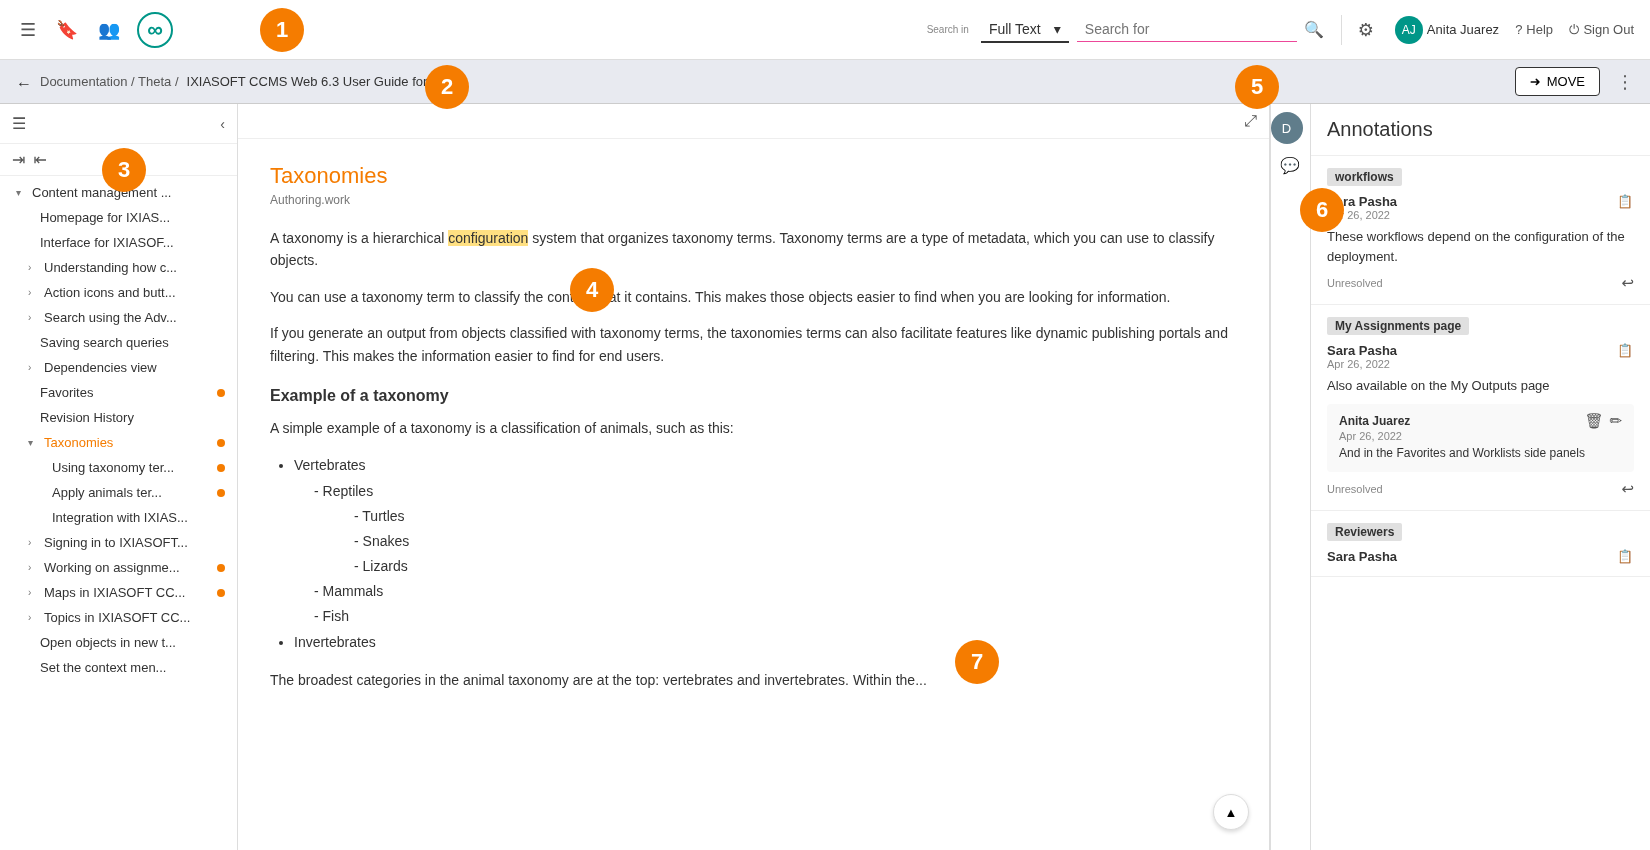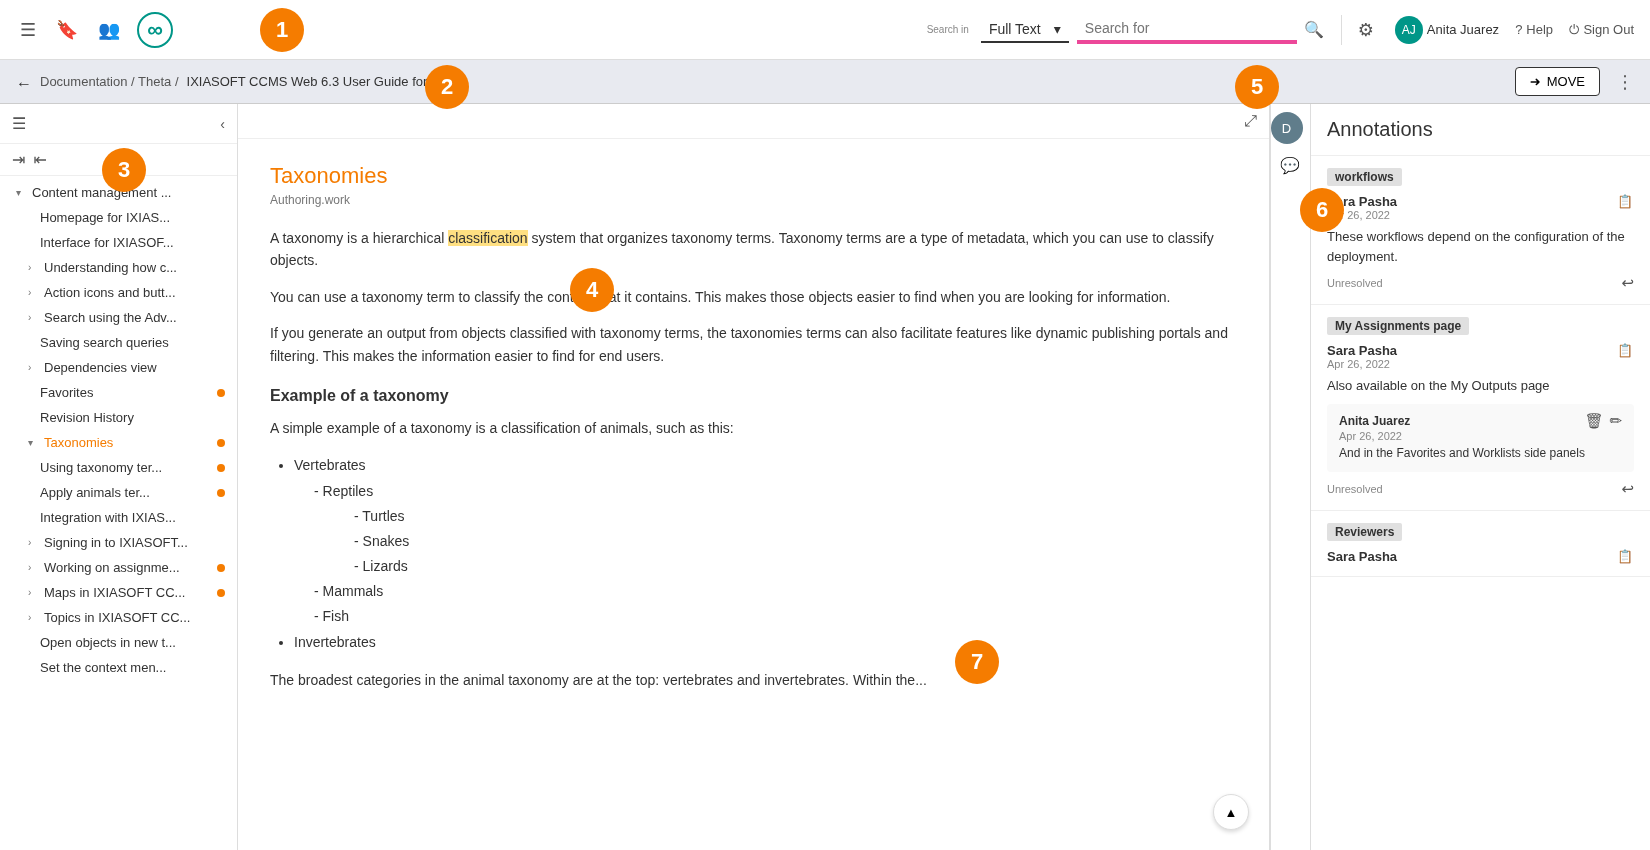--- a/index.html
+++ b/index.html
@@ -30,21 +30,21 @@
     .search-area {
       margin-left: auto; display: flex; align-items: center; gap: 8px;
     }
     .search-dropdown {
       display: flex; align-items: center; gap: 13px;
       font-size: 14px; color: #333; cursor: pointer; padding: 4px 8px;
       border-bottom: 2px solid #333;
     }
     .search-input-wrap {
       display: flex; align-items: center;
-      border-bottom: 4px solid #ec4899; padding: 4px 8px; min-width: 220px;
+      border-bottom: 1px solid #ec4899; padding: 4px 8px; min-width: 220px;
     }
     .search-input { border: none; outline: none; font-size: 14px; width: 180px; color: #333; }
     .search-icon { color: #666; cursor: pointer; font-size: 16px; }
     .divider-v { width: 1px; height: 30px; background: #ddd; margin: 0 8px; }
     .filter-icon { color: #555; font-size: 18px; cursor: pointer; }
     .user-area { display: flex; align-items: center; gap: 16px; margin-left: 9px; }
     .user-name { color: #333; font-size: 13px; display: flex; align-items: center; gap: 4px; }
     .user-avatar { background: #009688; color: #fff; border-radius: 50%; width: 28px; height: 28px; display: flex; align-items: center; justify-content: center; font-size: 12px; }
     .help-btn { color: #555; font-size: 13px; cursor: pointer; display: flex; align-items: center; gap: 4px; }
     .signout-btn { color: #555; font-size: 13px; cursor: pointer; display: flex; align-items: center; gap: 4px; }
@@ -83,21 +83,21 @@
     .sidebar-action-btn { color: #555; font-size: 16px; cursor: pointer; }
 
     .sidebar-tree { padding: 4px 0; }
     .tree-item {
       padding: 5px 12px 5px 16px; cursor: pointer; color: #333; font-size: 13px;
       display: flex; align-items: center; gap: 4px; white-space: nowrap;
       overflow: hidden; text-overflow: ellipsis;
     }
     .tree-item.active { color: #F57C00; font-weight: 500; }
     .tree-item.indent1 { padding-left: 28px; }
-    .tree-item.indent2 { padding-left: 28px; }
+    .tree-item.indent2 { padding-left: 40px; }
     .tree-item .expand-icon { font-size: 10px; color: #777; min-width: 12px; }
     .tree-item .dot { width: 8px; height: 8px; border-radius: 50%; background: #F57C00; margin-left: auto; min-width: 8px; }
     .tree-item .dot-empty { width: 8px; min-width: 8px; }
 
     
     .content-area {
       flex: 1; overflow-y: auto; position: relative;
       background: #fff; border-right: 1px solid #ddd;
     }
     .content-toolbar {
@@ -334,21 +334,21 @@
   </div>
 
   <div class="content-area scrollbar-thin">
     <div class="content-toolbar">
       <span class="expand-icon-btn">⤢</span>
     </div>
     <div class="content-body">
       <h1 class="content-title">Taxonomies</h1>
       <div class="content-subtitle">Authoring.work</div>
       <p class="content-text">
-        A taxonomy is a hierarchical <span class="highlight">classification</span> system that organizes taxonomy terms. Taxonomy terms are a type of metadata, which you can use to classify objects.
+        A taxonomy is a hierarchical <span class="highlight">configuration</span> system that organizes taxonomy terms. Taxonomy terms are a type of metadata, which you can use to classify objects.
       </p>
       <p class="content-text">
         You can use a taxonomy term to classify the content that it contains. This makes those objects easier to find when you are looking for information.
       </p>
       <p class="content-text">
         If you generate an output from objects classified with taxonomy terms, the taxonomies terms can also facilitate features like dynamic publishing portals and filtering. This makes the information easier to find for end users.
       </p>
       <h2 class="content-h2">Example of a taxonomy</h2>
       <p class="content-text">A simple example of a taxonomy is a classification of animals, such as this:</p>
       <ul class="content-list">

